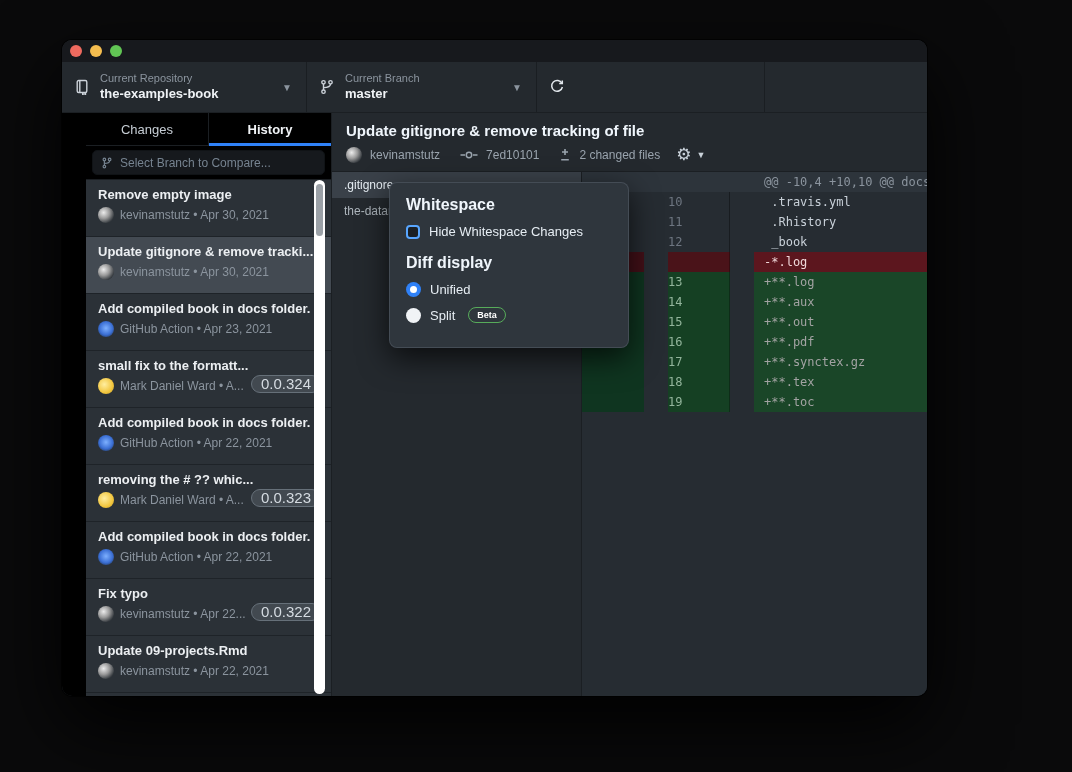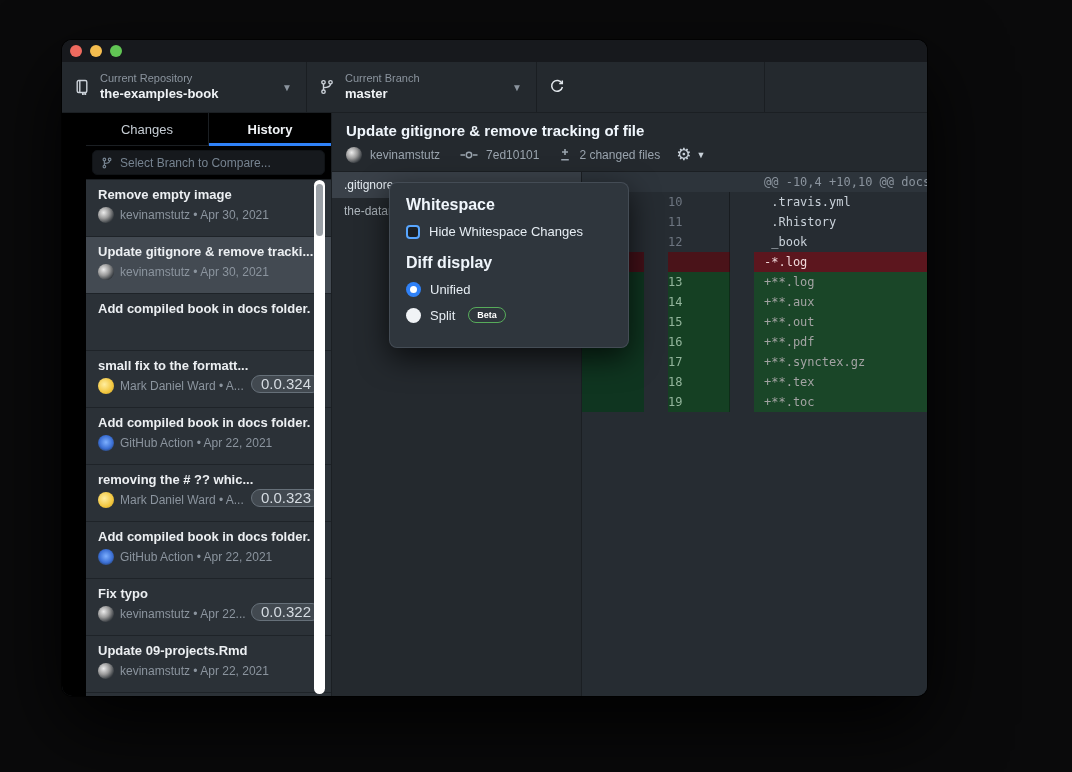--- a/index.html
+++ b/index.html
@@ -185,20 +185,24 @@
           <div class="commit-item selected">
     <div class="ci-title">Update gitignore &amp; remove tracki...</div>
     <div class="ci-meta">
       <span class="avatar av-kevin"></span>
       <span>kevinamstutz • Apr 30, 2021</span>
     </div>
 
   </div>
           <div class="commit-item">
     <div class="ci-title">Add compiled book in docs folder.</div>
+    <div class="ci-meta">
+      <span class="avatar av-action"></span>
+      <span>GitHub Action • Apr 23, 2021</span>
+    </div>
 
   </div>
           <div class="commit-item">
     <div class="ci-title">small fix to the formatt...</div>
     <div class="ci-meta">
       <span class="avatar av-ward"></span>
       <span>Mark Daniel Ward • A...</span>
     </div>
     <span class="badge">0.0.324</span>
   </div>

